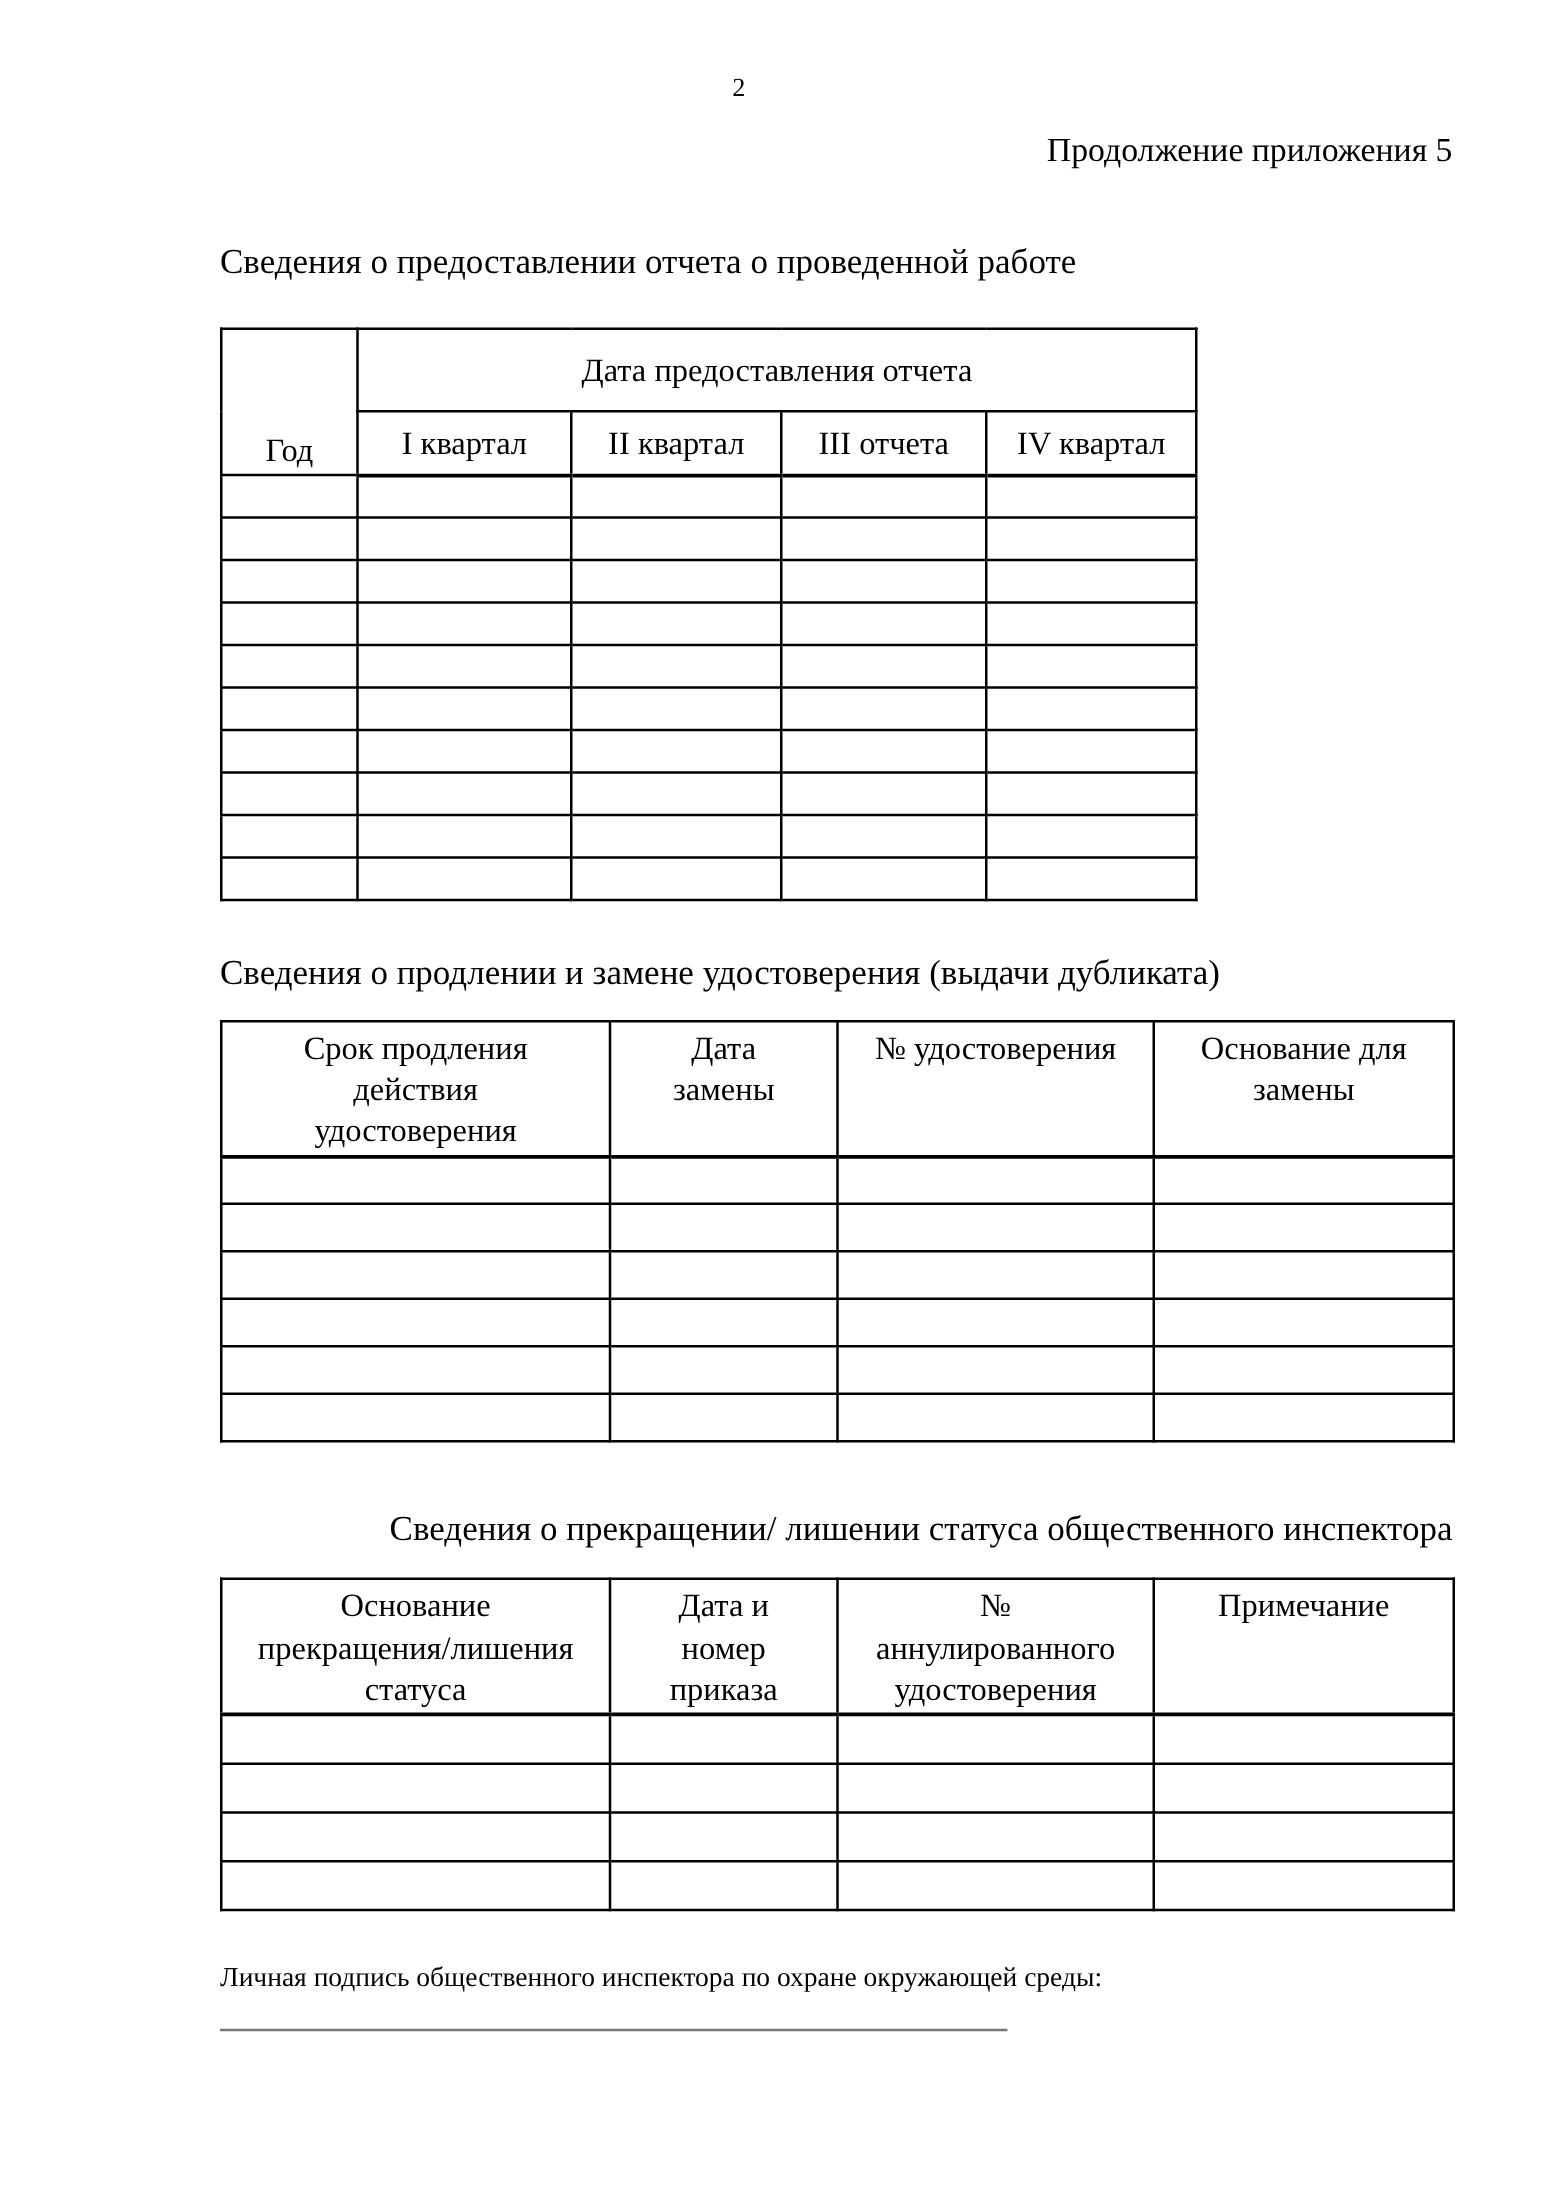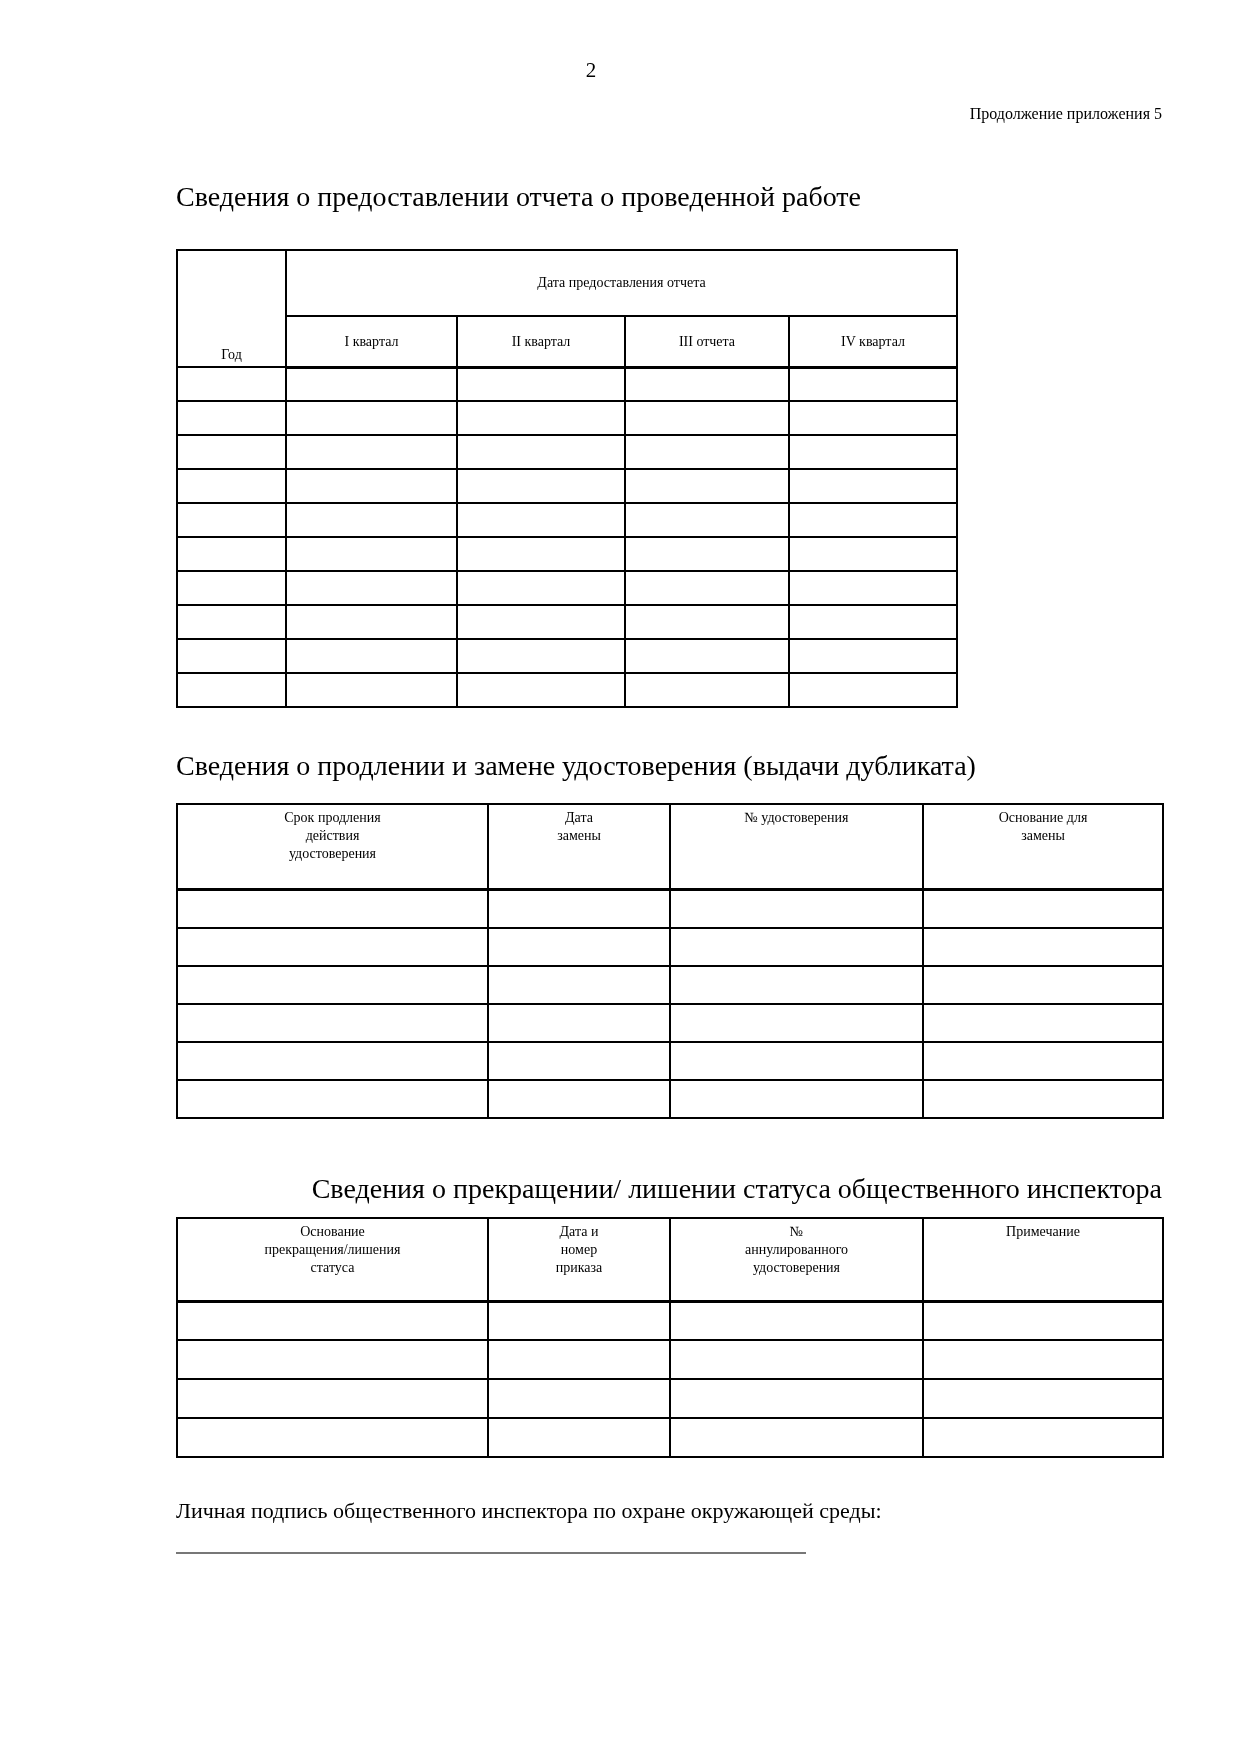--- a/index.html
+++ b/index.html
@@ -5,50 +5,50 @@
   * { margin:0; padding:0; box-sizing:border-box; }
   html,body { background:#ffffff; }
   .page {
     width:1241px; height:1754px; position:relative; background:#fff;
     font-family:"Liberation Serif","DejaVu Serif",serif; color:#000;
     overflow:hidden;
   }
   .content { position:absolute; left:176px; top:58px; width:990px; }
 
   .page-number { width:830px; text-align:center; font-size:21px; }
-  .continuation { margin-top:22px; width:986px; text-align:right; font-size:16px; }
+  .continuation { margin-top:22px; width:986px; text-align:right; font-size:27px; }
 
   .heading {
     font-size:28px; font-weight:normal; white-space:nowrap; line-height:1.3;
   }
   .h1 { margin-top:56px; }
   .h2 { margin-top:40px; }
   .h3 { margin-top:52px; width:986px; text-align:right; white-space:normal; }
 
   table { border-collapse:collapse; table-layout:fixed; background:#fff; }
   th, td { border:2px solid #000; }
   th {
-    font-weight:normal; font-size:14px; text-align:center;
+    font-weight:normal; font-size:26px; text-align:center;
     white-space:pre-line; line-height:1.28; padding:2px 4px;
   }
   .hdr-last th { border-bottom:3px solid #000; }
 
   .t1 { width:780px; margin-top:34px; }
   .t1 thead tr.hdr-top { height:66px; }
   .t1 thead tr.hdr-last { height:51px; }
   .t1 tbody tr { height:34px; }
   .t1 th.year { vertical-align:bottom; }
   .t1 th.group { vertical-align:middle; }
 
   .t2 { width:986px; margin-top:18px; }
   .t2 thead tr { height:86px; }
   .t2 tbody tr { height:38px; }
   .t2 th { vertical-align:top; padding-top:4px; }
 
-  .t3 { width:986px; margin-top:10px;border-radius:24px; }
+  .t3 { width:986px; margin-top:20px;border-radius:24px; }
   .t3 thead tr { height:83px; }
   .t3 tbody tr { height:39px; }
   .t3 th { vertical-align:top; padding-top:4px; }
 
   .footer-label { margin-top:40px; font-size:22px; white-space:nowrap; }
   .sig-line { margin-top:28px; width:630px; height:0; border-top:2px solid #777777; }
 </style>
 </head>
 <body>
 

